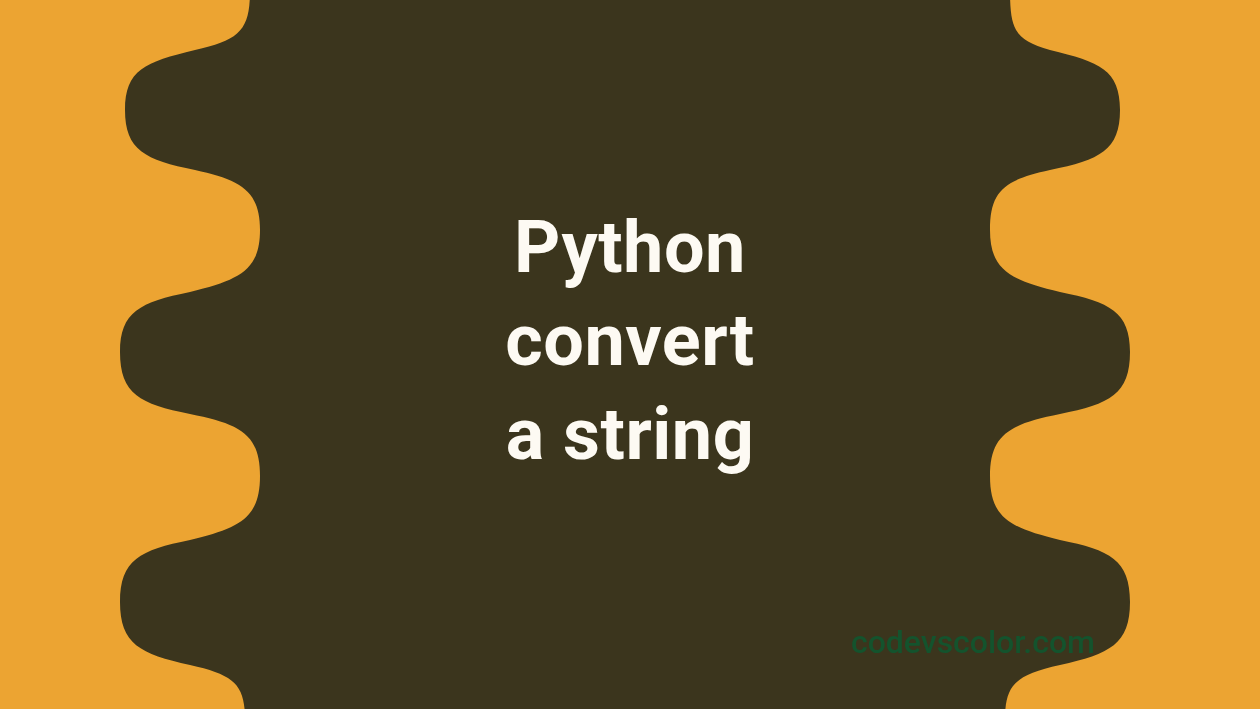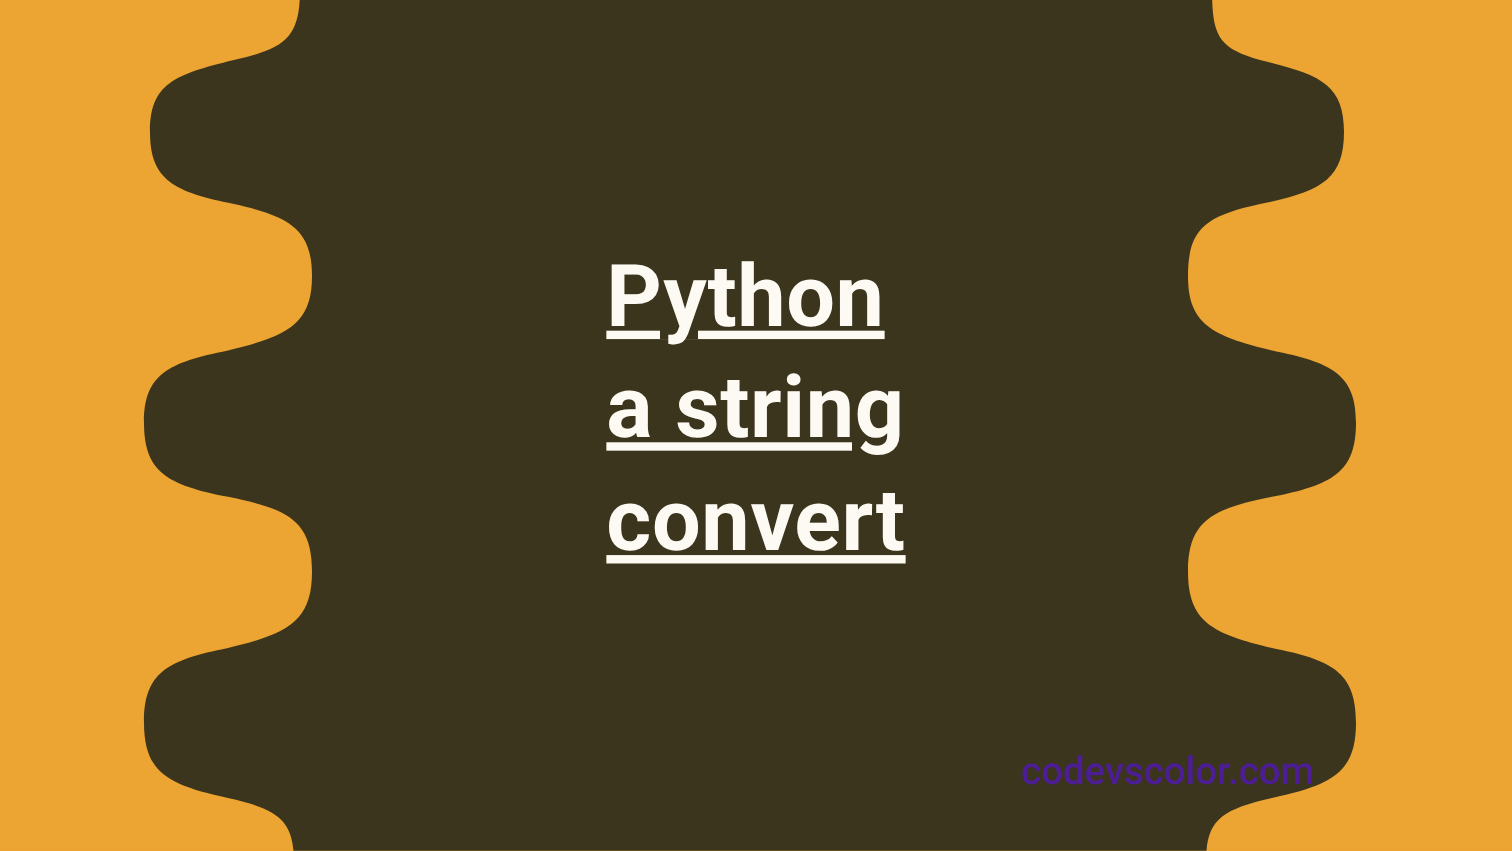--- a/index.html
+++ b/index.html
@@ -21,33 +21,32 @@
     top: 0;
     width: 1260px;
     height: 709px;
     pointer-events: none;
   }
   .title {
     position: absolute;
     left: 50%;
     top: 50%;
     transform: translate(-50%, -55%);
-    text-align: left;
+    text-align: center;
     color: #fdfaf3;
     font-weight: 700;
     font-size: 72px;
     line-height: 1.3;
     letter-spacing: 0.5px;
-    text-decoration: underline;
   }
   .watermark {
     position: absolute;
     right: 165px;
     bottom: 48px;
-    color: #4c1d95;
+    color: #14532d;
     font-size: 32px;
     font-weight: 500;
   }
 </style>
 </head>
 <body>
 
 <svg class="dark-shape" viewBox="0 0 1260 709" preserveAspectRatio="none">
   <path fill="#3b351d" d="
     M 320 -10
@@ -76,17 +75,17 @@
     C 260 190, 240 180, 195 170
     C 145 160, 125 150, 125 110
     C 125 70, 145 62, 195 50
     C 240 40, 250 30, 250 -10
     Z
   "></path>
 </svg>
 
 <div class="title">
   <div>Python</div>
+  <div>convert</div>
   <div>a string</div>
-  <div>convert</div>
 </div>
 
 <div class="watermark">codevscolor.com</div>
 
 </body></html>

